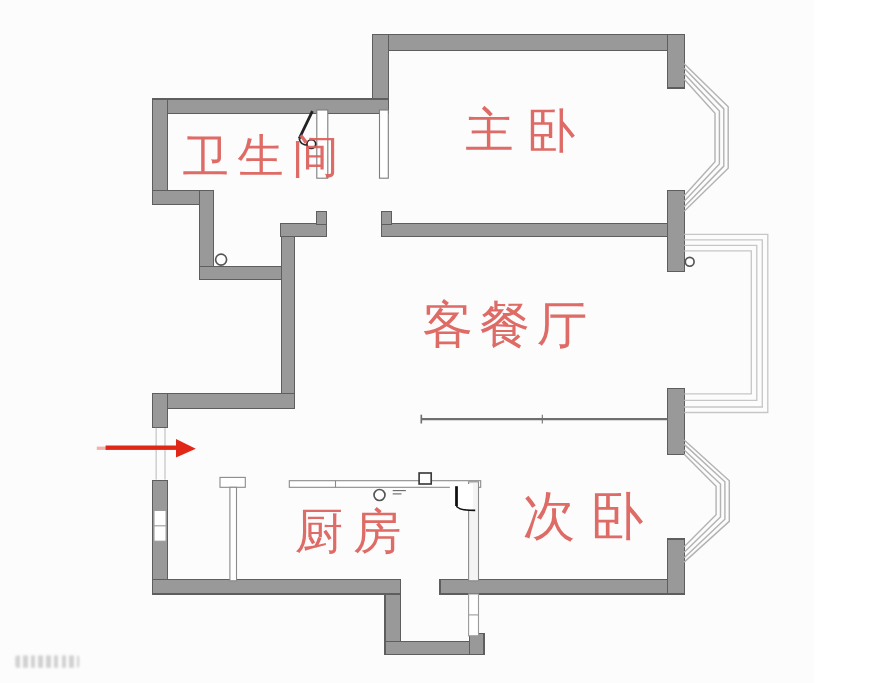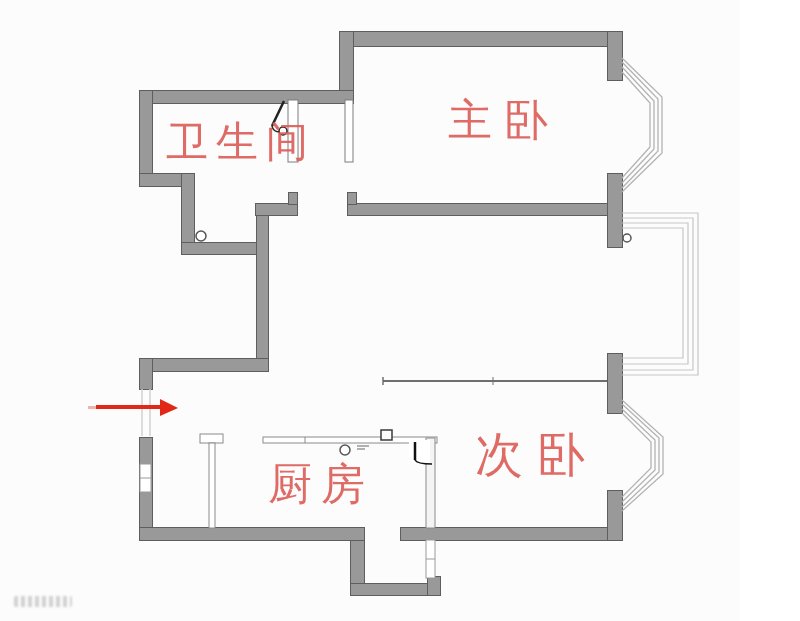--- a/index.html
+++ b/index.html
@@ -15,23 +15,23 @@
     position:absolute;
     transform:translate(-50%,-50%);
     color:#dc5f5a;
     font-weight:400;
     white-space:nowrap;
     line-height:1;
     opacity:.92;
     user-select:none;
   }
   .lbl-bathroom{left:241px;top:142px;font-size:42px;letter-spacing:8px;}
-  .lbl-master{left:479px;top:120px;font-size:44px;letter-spacing:12px;margin-left:25px;}
+  .lbl-master{left:479px;top:120px;font-size:44px;letter-spacing:12px;}
   .lbl-living{left:462px;top:295px;font-size:46px;letter-spacing:6px;}
-  .lbl-second{left:537px;top:454px;font-size:48px;letter-spacing:14px;}
+  .lbl-second{left:537px;top:469px;font-size:48px;letter-spacing:14px;}
   .lbl-kitchen{left:306px;top:484px;font-size:44px;letter-spacing:9px;margin-left:15px;}
   .watermark{
     position:absolute;left:14px;top:596px;width:58px;height:11px;
     background:repeating-linear-gradient(90deg,rgba(140,140,140,.38) 0 4px,rgba(0,0,0,0) 4px 7px);
     filter:blur(1px);
     border-radius:2px;
   }
 </style>
 </head>
 <body>
@@ -160,17 +160,18 @@
 
     <g fill="#e02718">
       <rect x="88" y="406" width="10" height="3" opacity="0.35"></rect>
       <rect x="96" y="405" width="66" height="4"></rect>
       <polygon points="160,399 178,408 160,416"></polygon>
     </g>
   </svg>
 
   <div class="room-label lbl-bathroom">卫生间</div>
   <div class="room-label lbl-master">主卧</div>
+  <div class="room-label lbl-living">客餐厅</div>
   <div class="room-label lbl-second">次卧</div>
   <div class="room-label lbl-kitchen">厨房</div>
 
   <div class="watermark"></div>
 </div>
 
 </body></html>

